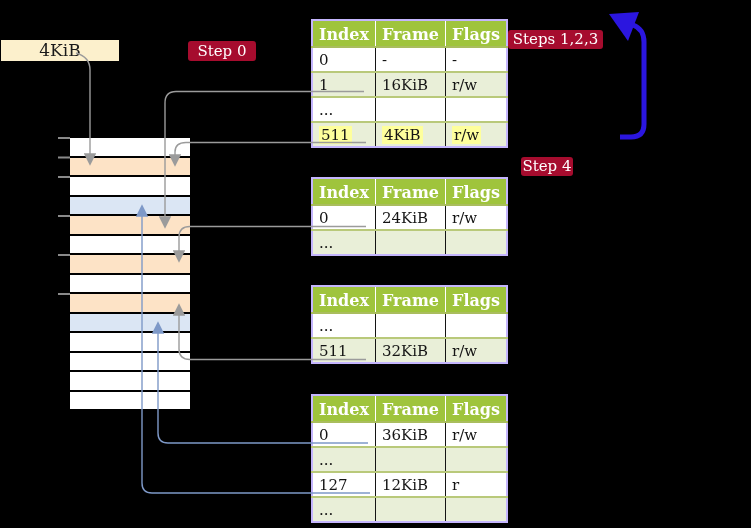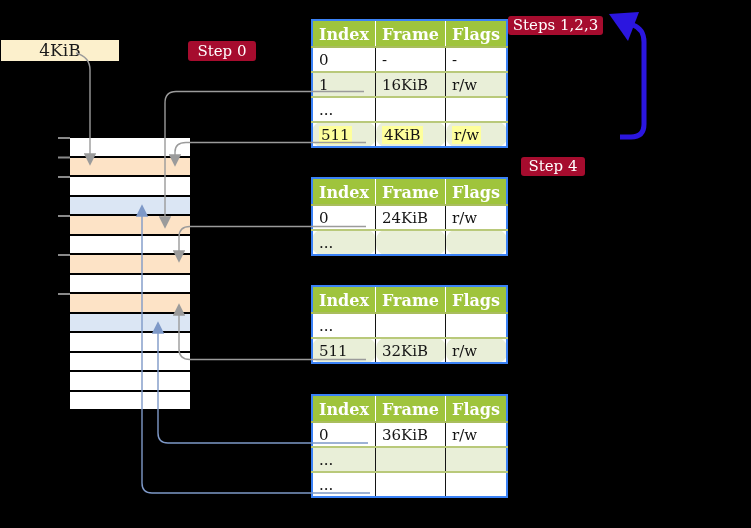--- a/index.html
+++ b/index.html
@@ -7,44 +7,44 @@
           font-family:"DejaVu Serif",serif;}
   
   .size-label{position:absolute;left:1px;top:40px;width:118px;height:21px;
               background:#fcf0cc;color:#1a1a1a;font-size:17px;line-height:21px;
               text-align:center;}
   .badge{position:absolute;color:#fff;font-size:15px;text-align:center;
          border-radius:3px;}
   .badge.crimson{background:#a60c2e;}
   .badge.violet{background:#4b2de0;}
   #badge-step0   {left:188px;top:41px;width:68px;height:20px;line-height:20px;}
-  #badge-steps123{left:508px;top:16px;width:95px;height:19px;line-height:19px;}
+  #badge-steps123{left:508px;top:30px;width:95px;height:19px;line-height:19px;}
   #badge-steps1234{left:648px;top:19px;width:103px;height:19px;line-height:19px;}
-  #badge-step4   {left:521px;top:157px;width:64px;height:19px;line-height:19px;}
+  #badge-step4   {left:521px;top:157px;width:52px;height:19px;line-height:19px;}
   
   .memcol{position:absolute;left:70px;top:138px;width:120px;}
   .mrow{height:17.5px;margin-bottom:2px;}
   .c-white{background:#ffffff;}
   .c-peach{background:#fde3c6;}
   .c-blue {background:#dbe6f4;}
   
   .pt{position:absolute;left:311px;}
   #pt-0{top:19px;} #pt-1{top:177px;} #pt-2{top:285px;} #pt-3{top:394px;}
   .pt table{border-collapse:collapse;table-layout:fixed;
-            border:2px solid #3b82f6;background:#fff;
+            border:2px solid #c4b5fd;background:#fff;
             font-family:"DejaVu Serif",serif;}
   .pt th{background:#9fc43c;color:#fff;font-weight:bold;font-size:16px;
          text-align:left;padding:3px 6px 2px 6px;height:20px;
          border-right:1.5px solid #fff;border-bottom:2px solid #a9bd5d;}
   .pt th:last-child{border-right:none;margin-left:28px;}
   .pt td{font-size:15px;color:#141414;padding:1px 6px;height:21px;
          border-right:1px solid #141414;border-bottom:2px solid #b9c97a;
          overflow:hidden;white-space:nowrap;}
   .pt td:last-child{border-right:none;}
-  .pt tbody tr:last-child td{border-bottom:none;border-radius:10px;}
+  .pt tbody tr:last-child td{border-bottom:none;}
   .pt tbody tr:nth-child(even) td{background:#e9efd8;}
   .hl{background:#feff9c;padding:0 2px;}
   
   #overlay{position:absolute;left:0;top:0;z-index:5;pointer-events:none;}
 </style>
 </head>
 <body>
 
 <div id="canvas">
 
@@ -181,20 +181,25 @@
         <tbody>
           <tr>
             <td>0</td>
             <td>36KiB</td>
             <td>r/w</td>
           </tr>
           <tr>
             <td>...</td>
             <td></td>
             <td></td>
+          </tr>
+          <tr>
+            <td>127</td>
+            <td>12KiB</td>
+            <td>r</td>
           </tr>
           <tr>
             <td>...</td>
             <td></td>
             <td></td>
           </tr>
         </tbody>
       </table>
     </div>
 

